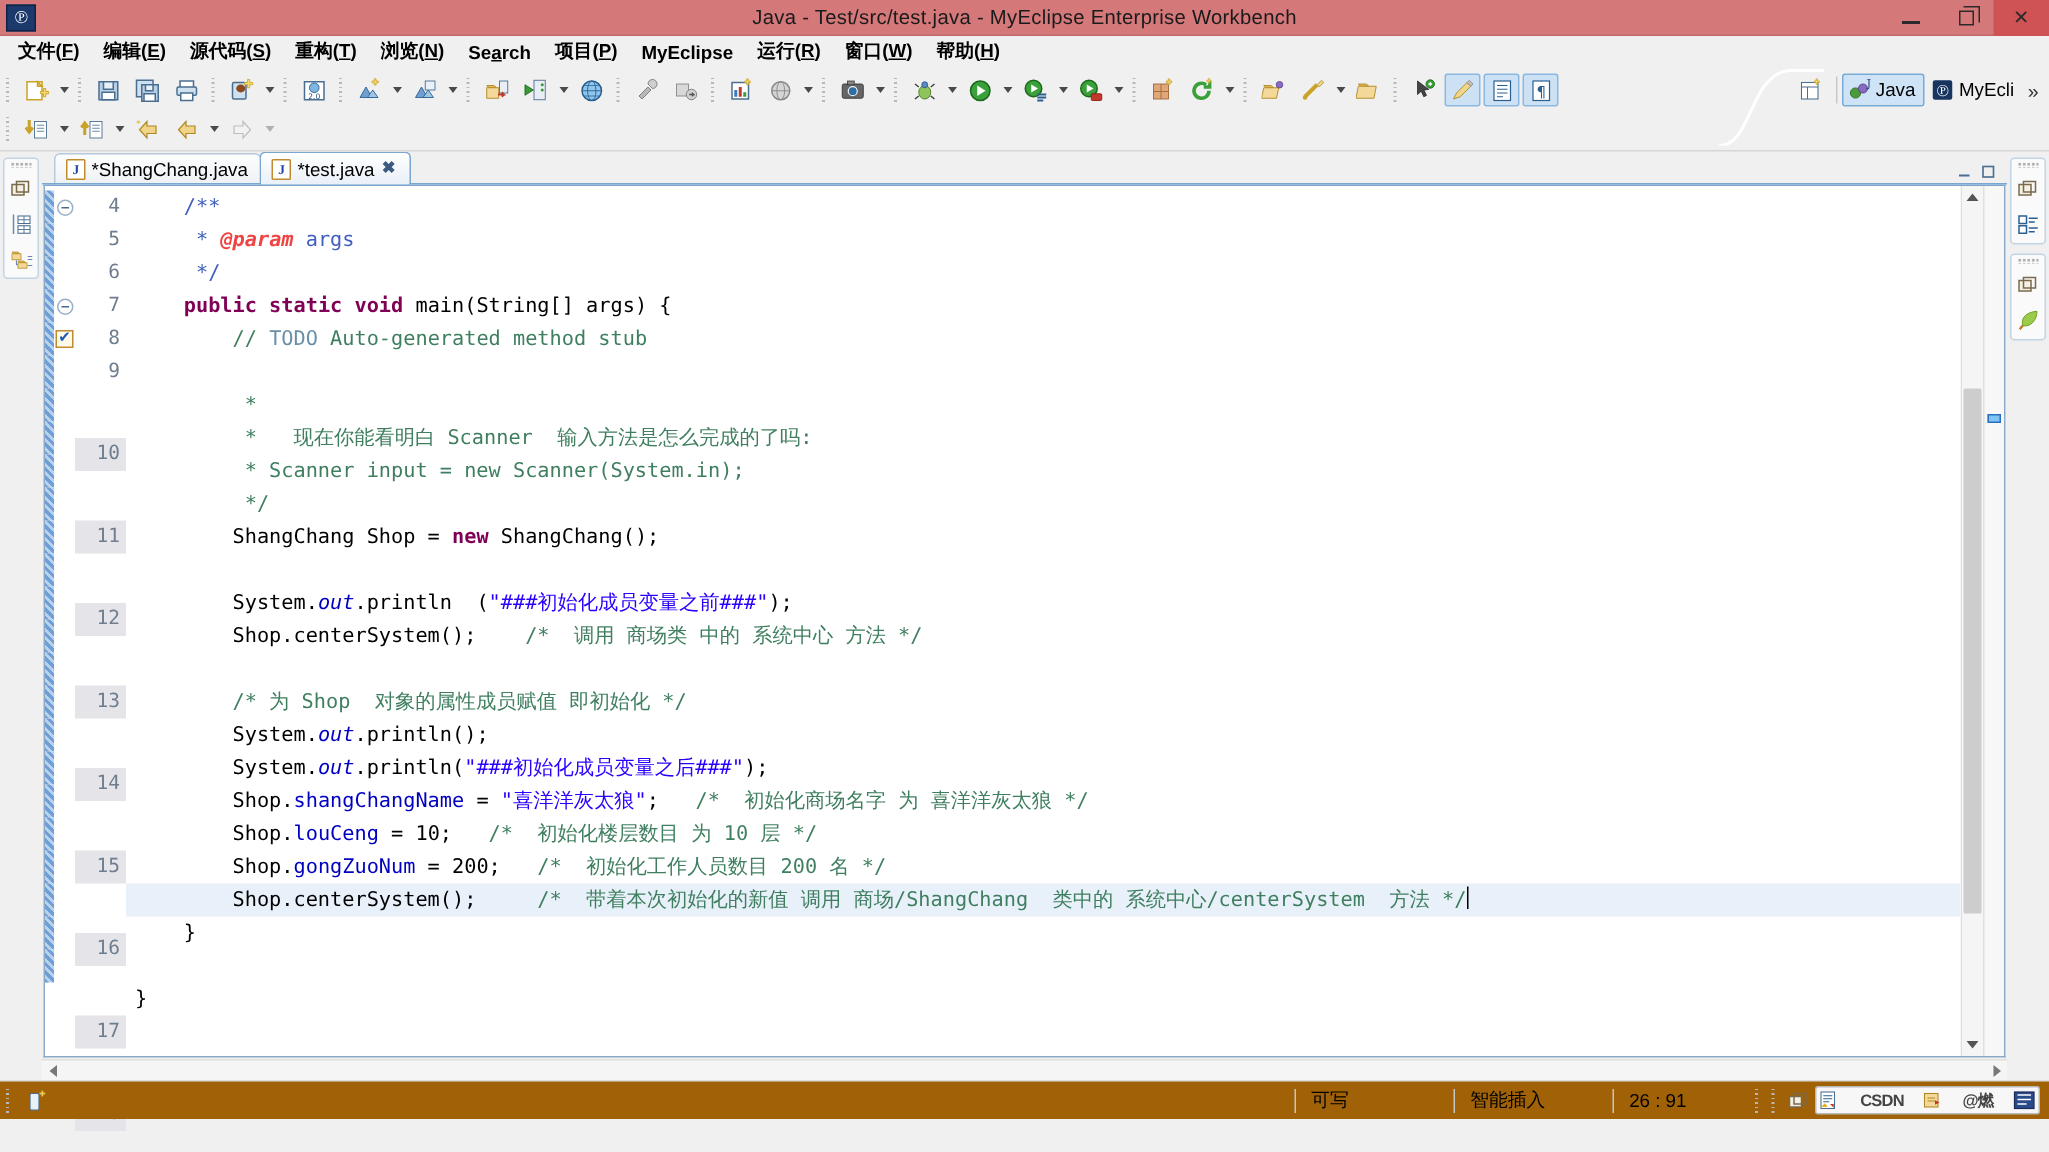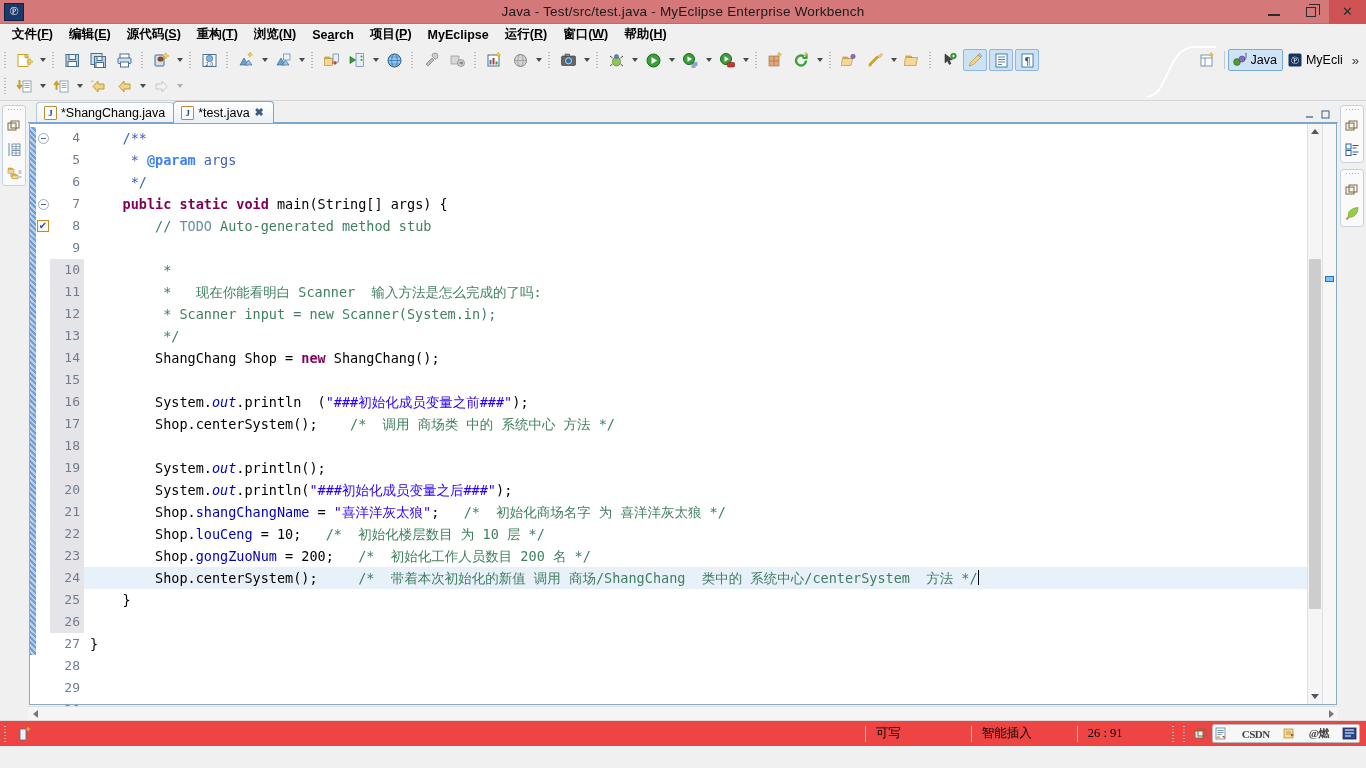--- a/index.html
+++ b/index.html
@@ -105,40 +105,40 @@
   .ttool { width:13px; height:13px; display:flex; align-items:center; justify-content:center; }
   #editor-frame { flex:1; display:flex; border:1px solid #8aaac8; border-top-color:#7aa7cf;
     background:#fff; margin:0 1px 1px 1px; min-height:0; }
   
   #fold-ruler { width:14px; background:#fff; padding-top:3px; }
   #change-bar { width:6px; padding-top:3px; }
   #line-ruler { width:34px; background:#fff; padding-top:3px; text-align:right; }
   #code-scroll { flex:1; position:relative; overflow:hidden; background:#fff; padding-top:3px; }
   .ln { height:22px; line-height:22px; font-family:"DejaVu Sans Mono", monospace;
     font-size:13px; color:#6f7e8e; padding-right:4px; }
-  .ln.shade { background:#e4e4e9; }
+  .ln.shade { background:#e4e4e9;margin-top:33px; }
   .fm { height:22px; display:flex; align-items:center; justify-content:center; }
   .fold { width:11px; height:11px; border:1px solid #9ab0c4; border-radius:50%;
     background:#fff; position:relative; }
   .fold:after { content:""; position:absolute; left:2px; top:4px; width:5px; height:1px;
     background:#4a6a8a; }
   .cb { height:22px; }
   .cb.chg { background:repeating-linear-gradient(45deg,#6f9fd8 0 2px,#b9d2ec 2px 4px); }
   .task { width:12px; height:12px; border:1px solid #c08b2e; background:#fffbe8;
     display:flex; align-items:center; justify-content:center;
     color:#1c56b8; font-size:10px; line-height:10px; }
   .code-line { height:22px; line-height:22px; white-space:pre;
     font-family:"DejaVu Sans Mono", monospace; font-size:13.5px;
     color:#000; padding-left:6px; }
   .code-line.cur { background:#e8f0fa; }
   .kw  { color:#7f0055; font-weight:bold; }
   .str { color:#2a00ff; }
   .cmt { color:#3f7f5f; }
   .doc { color:#3f5fbf; }
-  .doctag { color:#3b82f6; font-weight:bold; }
+  .doctag { color:#ef4444; font-weight:bold;font-style:italic; }
   .todo { color:#6a8fa8; font-weight:normal; }
   .fld { color:#0000c0; }
   .stat{ color:#0000c0; font-style:italic; }
   .caret { display:inline-block; width:1px; height:15px; background:#000;
     vertical-align:-2px; }
   
   #vscroll { width:15px; background:#f5f5f5; border-left:1px solid #dfdfdf;
     display:flex; flex-direction:column; }
   .sb-arrow { height:15px; display:flex; align-items:center; justify-content:center; }
   .sb-arrow i { width:0;height:0;border-left:4px solid transparent;border-right:4px solid transparent; }
@@ -150,21 +150,21 @@
   #or-mark { position:absolute; left:2px; width:9px; height:6px;
     border:1px solid #2a6fc0; background:#7fc4f5; }
   #hscroll-wrap { height:14px; display:flex; align-items:center;
     background:#f5f5f5; border-top:1px solid #dfdfdf; }
   .hs-arrow { width:14px; display:flex; align-items:center; justify-content:center; }
   .hs-arrow i { width:0;height:0;border-top:4px solid transparent;border-bottom:4px solid transparent; }
   .hs-l i { border-right:5px solid #777; }
   .hs-r i { border-left:5px solid #777; }
   
   #statusbar { height:26px; display:flex; align-items:center;
-    background:#ef4444; border-top:1px solid #dcdcdc; position:relative;font-family:Liberation Serif, serif; }
+    background:#a16207; border-top:1px solid #dcdcdc; position:relative; }
   .sb-sep { width:1px; height:16px; background:#c4c4c4; }
   .sb-cell { padding:0 10px; font-size:12.5px; white-space:nowrap; }
   #sb-right { margin-left:auto; display:flex; align-items:center; gap:4px;
     padding-right:6px; }
   #csdn { display:flex; align-items:center; gap:13px; padding:1px 2px;
     border:1px solid #b9b9b9; border-radius:2px; background:#f7f7f7; }
   #csdn span { font-size:11px; font-weight:bold; color:#444; letter-spacing:-.5px; }
 </style>
 </head>
 <body>
@@ -701,20 +701,21 @@
           <div class="code-line"></div>
           <div class="code-line"><span class="cmt">         *</span></div>
           <div class="code-line"><span class="cmt">         *   现在你能看明白 Scanner  输入方法是怎么完成的了吗:</span></div>
           <div class="code-line"><span class="cmt">         * Scanner input = new Scanner(System.in);</span></div>
           <div class="code-line"><span class="cmt">         */</span></div>
           <div class="code-line"><span>        ShangChang Shop = </span><span class="kw">new</span><span> ShangChang();</span></div>
           <div class="code-line"></div>
           <div class="code-line"><span>        System.</span><span class="stat">out</span><span>.println  (</span><span class="str">"###初始化成员变量之前###"</span><span>);</span></div>
           <div class="code-line"><span>        Shop.centerSystem();    </span><span class="cmt">/*  调用 商场类 中的 系统中心 方法 */</span></div>
           <div class="code-line"></div>
+          <div class="code-line"><span>        </span><span class="cmt">/* 为 Shop  对象的属性成员赋值 即初始化 */</span></div>
           <div class="code-line"><span>        System.</span><span class="stat">out</span><span>.println();</span></div>
           <div class="code-line"><span>        System.</span><span class="stat">out</span><span>.println(</span><span class="str">"###初始化成员变量之后###"</span><span>);</span></div>
           <div class="code-line"><span>        Shop.</span><span class="fld">shangChangName</span><span> = </span><span class="str">"喜洋洋灰太狼"</span><span>;   </span><span class="cmt">/*  初始化商场名字 为 喜洋洋灰太狼 */</span></div>
           <div class="code-line"><span>        Shop.</span><span class="fld">louCeng</span><span> = 10;   </span><span class="cmt">/*  初始化楼层数目 为 10 层 */</span></div>
           <div class="code-line"><span>        Shop.</span><span class="fld">gongZuoNum</span><span> = 200;   </span><span class="cmt">/*  初始化工作人员数目 200 名 */</span></div>
           <div class="code-line cur"><span>        Shop.centerSystem();     </span><span class="cmt">/*  带着本次初始化的新值 调用 商场/ShangChang  类中的 系统中心/centerSystem  方法 */</span><span class="caret"></span></div>
           <div class="code-line"><span>    }</span></div>
           <div class="code-line"></div>
           <div class="code-line"><span>}</span></div>
           <div class="code-line"></div>

